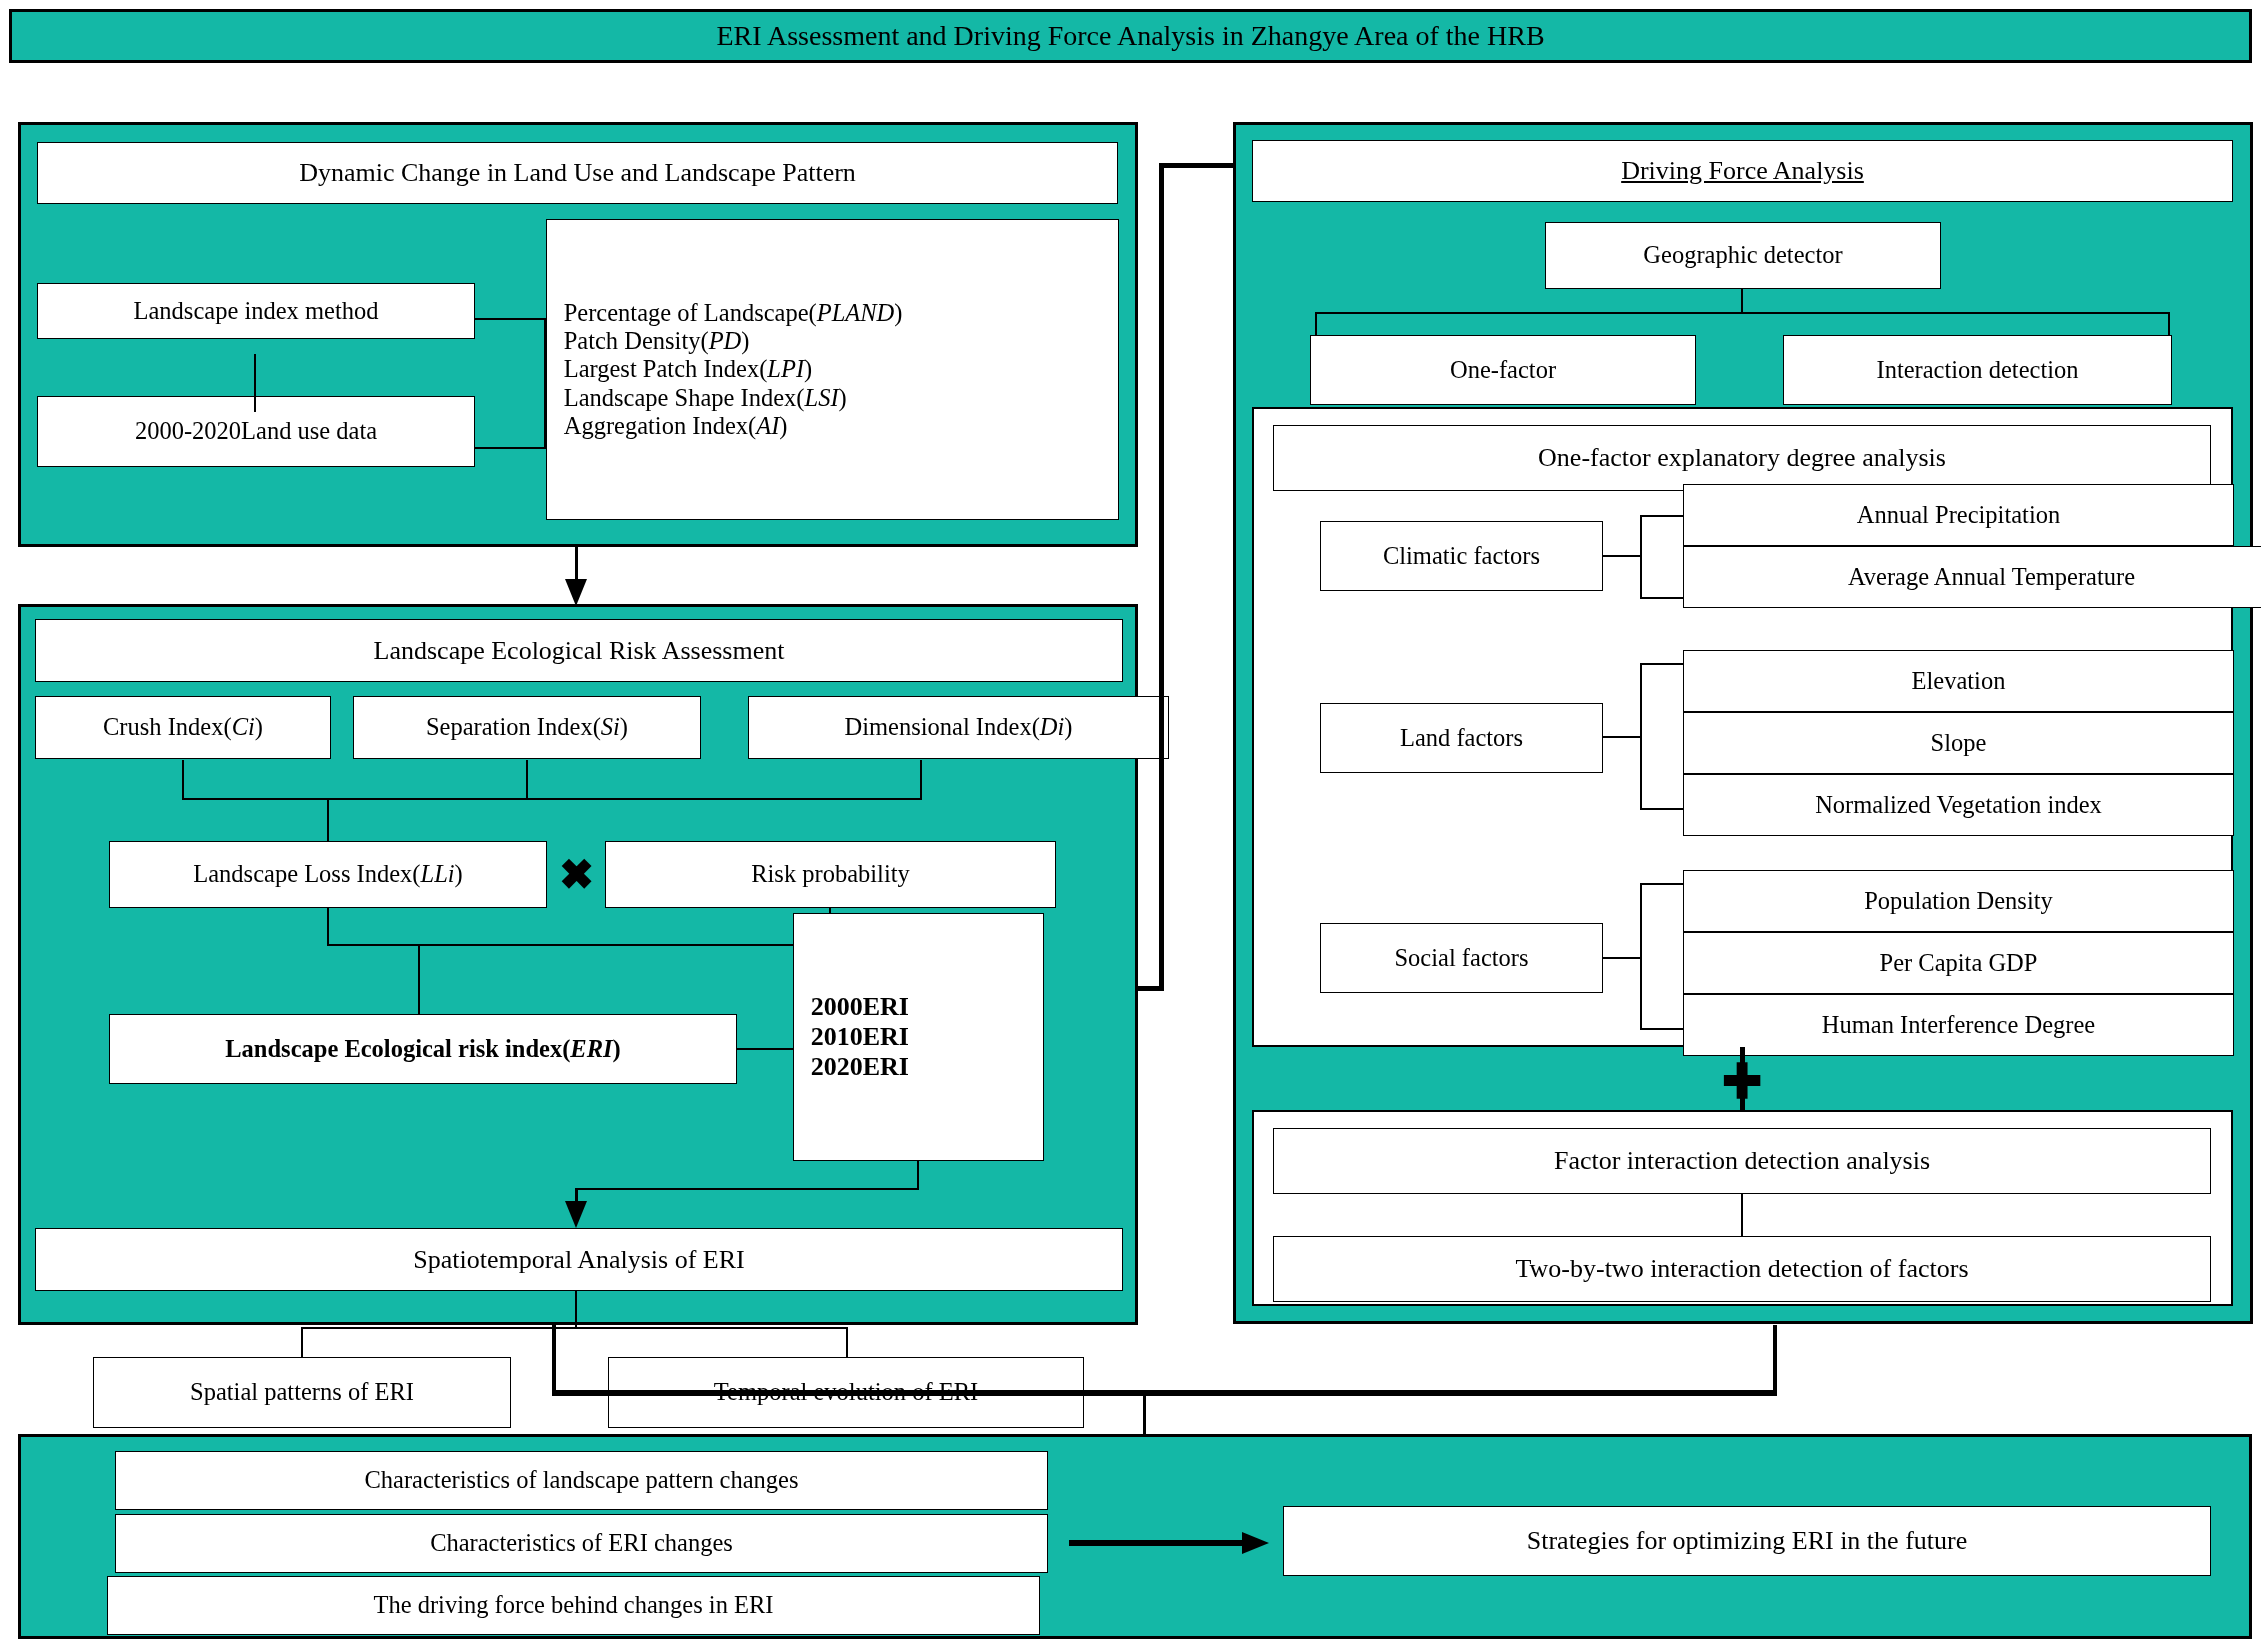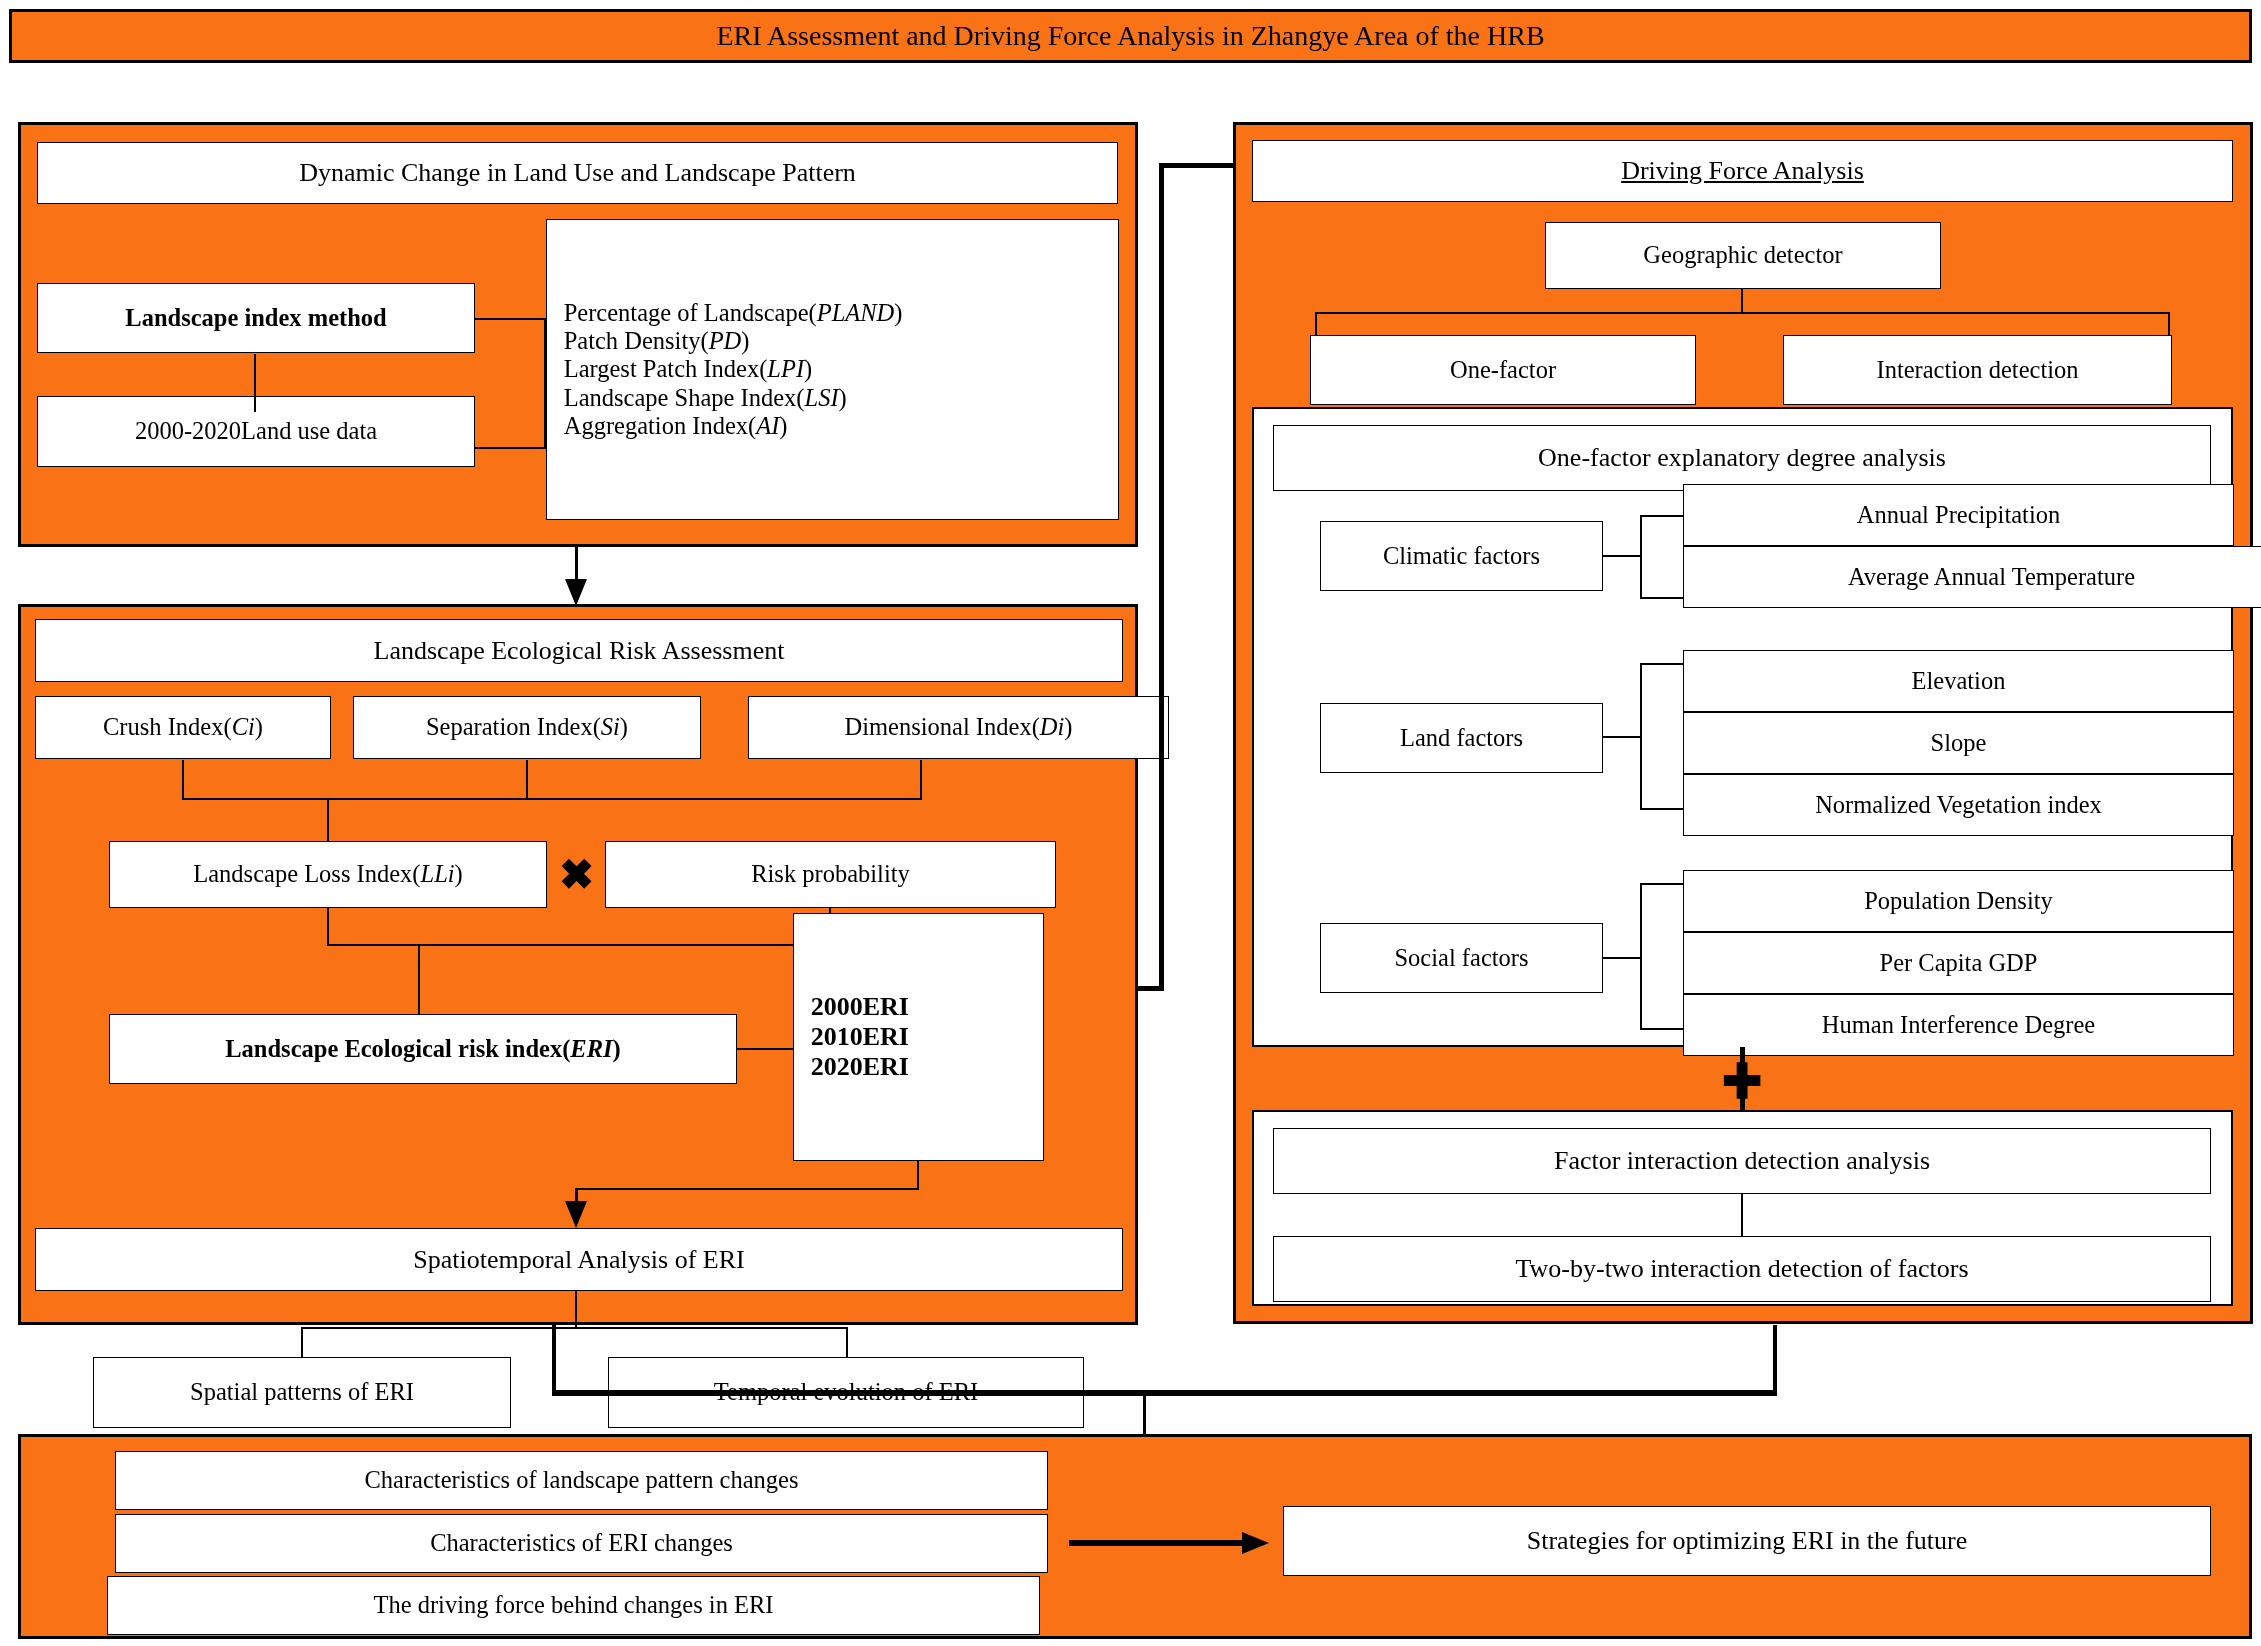--- a/index.html
+++ b/index.html
@@ -1,21 +1,21 @@
 <!DOCTYPE html>
 <html style="font-size:10.3px"><head>
 <meta charset="utf-8">
 <style>
   html,body{margin:0;padding:0;background:#ffffff;}
   body{font-family:"Liberation Serif",serif;color:#000;}
   #root{position:relative;width:2261px;height:1647px;background:#fff;overflow:hidden;}
   .bx{position:absolute;box-sizing:border-box;border:1.9px solid #000;background:#fff;
       display:flex;align-items:center;justify-content:center;text-align:center;
       font-family:"Liberation Serif",serif;color:#000;line-height:1.15;}
-  .panel{position:absolute;box-sizing:border-box;border:3.2px solid #000;background:#f97316;}
+  .panel{position:absolute;box-sizing:border-box;border:3.2px solid #000;background:#14b8a6;}
   .panel2{position:absolute;box-sizing:border-box;border:2.6px solid #000;background:#fff;}
   .ln{position:absolute;background:#000;}
   .hline{height:1.9px;}
   .vline{width:1.9px;}
   .lblwrap{position:absolute;box-sizing:border-box;display:flex;align-items:center;
            justify-content:center;text-align:center;}
   .multi{flex-direction:column;align-items:flex-start;justify-content:center;}
   .multi > span{display:block;padding-left:16.7px;}
 
   
@@ -33,21 +33,21 @@
 <div id="root">
 
   <div class="panel" style="left:9px;top:9px;width:2243px;height:54px;">
     <div class="lblwrap" style="left:0;top:0;width:100%;height:100%;font-size:28px;">ERI Assessment and Driving Force Analysis in Zhangye Area of the HRB</div>
   </div>
 
   <div class="panel" style="left:18px;top:122px;width:1120px;height:425px;"></div>
 
   <div class="bx" style="left:37px;top:142px;width:1081px;height:62px;font-size:26px;">Dynamic Change in Land Use and Landscape Pattern</div>
 
-  <div class="bx" style="left:37px;top:283px;width:438px;height:70px;font-size:24.5px;font-weight:bold;">Landscape index method</div>
+  <div class="bx" style="left:37px;top:283px;width:438px;height:56px;font-size:24.5px;">Landscape index method</div>
 
   <div class="bx" style="left:37px;top:396px;width:438px;height:71px;font-size:24.5px;">2000-2020Land use data</div>
 
   <div class="ln vline" style="left:254px;top:354px;height:58px;"></div>
   <div class="ln hline" style="left:475px;top:318px;width:71px;"></div>
   <div class="ln hline" style="left:475px;top:447px;width:71px;"></div>
   <div class="ln vline" style="left:544px;top:318px;height:131px;"></div>
 
   <div class="bx multi" style="left:546px;top:219px;width:573px;height:301px;font-size:24.5px;">
     <span>Percentage of Landscape(<i>PLAND</i>)</span>

